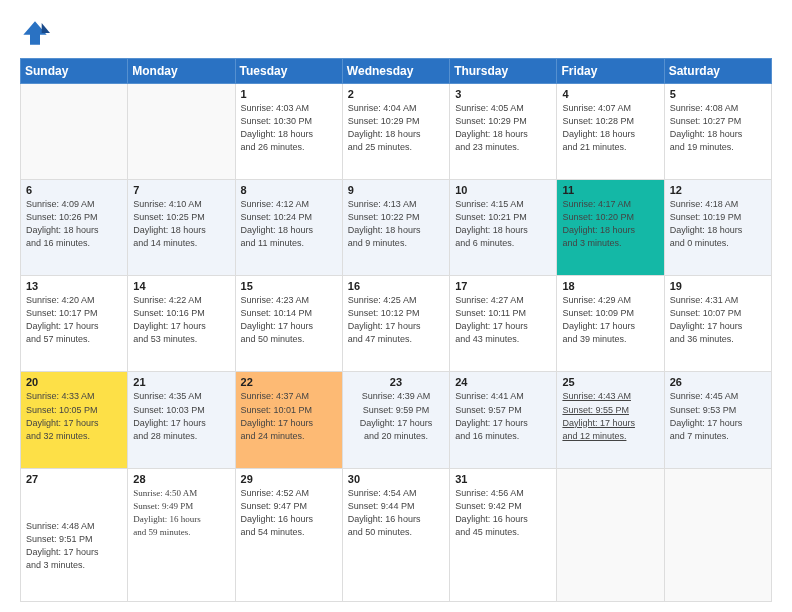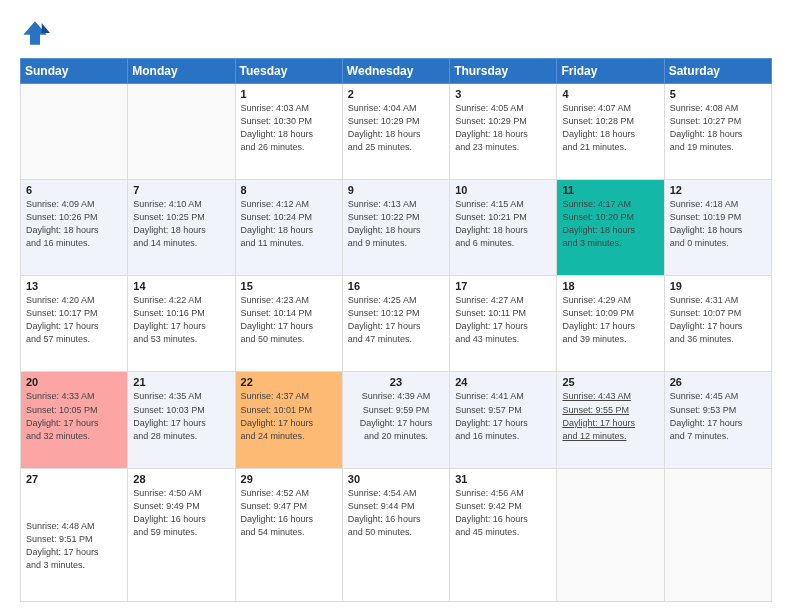--- a/index.html
+++ b/index.html
@@ -264,21 +264,21 @@
           </td>
           <td>
             <span class="day-num">19</span>
             <div class="day-info" style="white-space: pre-line;">Sunrise: 4:31 AM
 Sunset: 10:07 PM
 Daylight: 17 hours
 and 36 minutes.</div>
           </td>
         </tr>
         <tr>
-          <td style="background: #fca5a5;">
+          <td style="background: #fde047;">
             <span class="day-num">20</span>
             <div class="day-info" style="white-space: pre-line;">Sunrise: 4:33 AM
 Sunset: 10:05 PM
 Daylight: 17 hours
 and 32 minutes.</div>
           </td>
           <td style="background: rgb(240, 244, 250);">
             <span class="day-num">21</span>
             <div class="day-info" style="white-space: pre-line;">Sunrise: 4:35 AM
 Sunset: 10:03 PM
@@ -324,21 +324,21 @@
         <tr>
           <td>
             <span class="day-num">27</span>
             <div class="day-info" style="white-space: pre-line; margin-top: 35px;">Sunrise: 4:48 AM
 Sunset: 9:51 PM
 Daylight: 17 hours
 and 3 minutes.</div>
           </td>
           <td>
             <span class="day-num">28</span>
-            <div class="day-info" style="white-space: pre-line;">Sunrise: 4:50 AM
+            <div class="day-info" style="white-space: pre-line; font-family: Liberation Serif, serif;">Sunrise: 4:50 AM
 Sunset: 9:49 PM
 Daylight: 16 hours
 and 59 minutes.</div>
           </td>
           <td>
             <span class="day-num">29</span>
             <div class="day-info" style="white-space: pre-line;">Sunrise: 4:52 AM
 Sunset: 9:47 PM
 Daylight: 16 hours
 and 54 minutes.</div>

